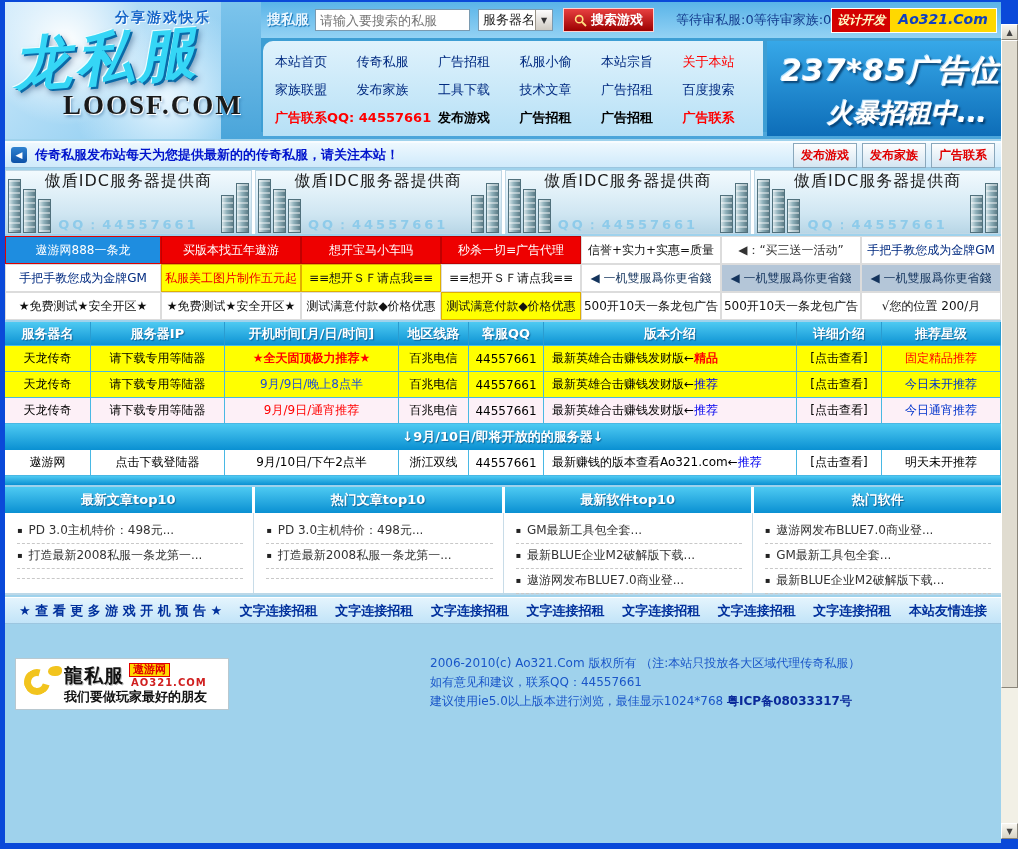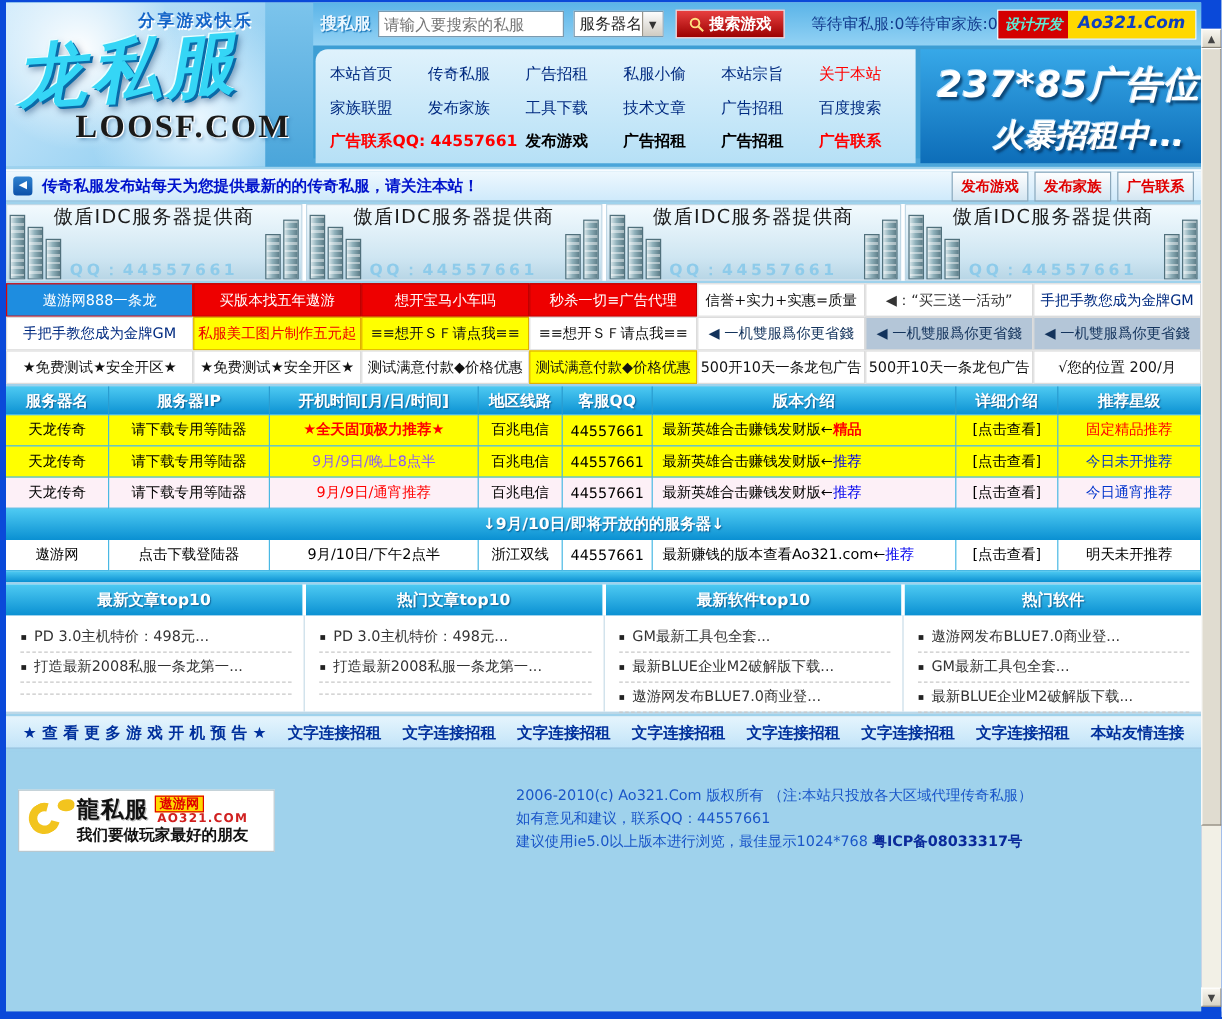--- a/index.html
+++ b/index.html
@@ -20,21 +20,21 @@
 
   .topbar { position:absolute; left:256px; top:0; width:740px; height:36px; background:linear-gradient(#5ab4e8,#93d2f4); display:flex; align-items:center; }
   .search-label { margin-left:6px; font-size:14px; font-weight:bold; color:#eaf7ff; text-shadow:1px 1px 1px #0b6db4; white-space:nowrap; }
   .search-input { margin-left:6px; width:155px; height:22px; border:1px solid #7a9ab0; background:#fff; font-size:13px; padding:0 4px; color:#444; }
   .search-select { margin-left:8px; width:78px; height:22px; background:#fff; border:1px solid #7a9ab0; display:flex; align-items:center; font-size:13px; color:#222; }
   .search-select .sel-txt { flex:1; padding-left:4px; white-space:nowrap; overflow:hidden; }
   .sel-arrow { width:17px; height:20px; background:linear-gradient(#fdfdfd,#cfcbc2); border-left:1px solid #9a958a; font-size:8px; color:#333; display:flex; align-items:center; justify-content:center; }
   .search-btn { margin-left:10px; height:24px; padding:0 10px; background:linear-gradient(#e84040,#9c0000); border:1px solid #ffd0d0; color:#fff; font-size:13px; font-weight:bold; display:flex; align-items:center; gap:4px; cursor:pointer; white-space:nowrap; }
   .audit-status { margin-left:22px; font-size:13px; color:#133c8e; white-space:nowrap; }
   .dev-badge { margin-left:auto; margin-right:10px; display:flex; border:1px solid #fff; font-style:italic; cursor:pointer; }
-  .dev-badge .dev-l { background:#d40000; color:#5eead4; font-size:12px; font-weight:bold; padding:3px 5px; white-space:nowrap; }
+  .dev-badge .dev-l { background:#d40000; color:#fef9c3; font-size:12px; font-weight:bold; padding:3px 5px; white-space:nowrap; }
   .dev-badge .dev-r { background:#ffd800; color:#1040c0; font-size:14px; font-weight:bold; padding:2px 8px; white-space:nowrap; }
 
   .navwrap { position:absolute; left:256px; top:36px; width:740px; height:94px; background:#3d9ed4; }
   .navpanel { position:absolute; left:2px; top:3px; width:500px; height:95px; background:linear-gradient(#dff2fc,#b6e0f6); border-radius:10px 0 0 0; padding-top:7px; }
   .nav-row { display:flex; height:28px; align-items:center; }
   .nav-item { width:16.3%; text-align:left; padding-left:12px; font-size:13px; white-space:nowrap; cursor:pointer; }
   .nav-item.wide { width:32.6%; }
   .bigad { position:absolute; left:506px; top:3px; width:234px; height:95px; background:linear-gradient(#37a8e8,#0d6db8); color:#fff; font-style:italic; font-weight:bold; cursor:pointer; overflow:hidden; }
   .bigad .l1 { margin:10px 0 0 14px; font-size:30px; text-shadow:2px 2px 2px rgba(0,40,80,.7), -1px -1px 0 #bfe6ff; letter-spacing:1px; }
   .bigad .l2 { margin:4px 14px 0 0; text-align:right; font-size:26px; text-shadow:2px 2px 2px rgba(0,40,80,.7), -1px -1px 0 #bfe6ff; }
@@ -291,21 +291,21 @@
         <div class="tc">[点击查看]</div>
         <div class="tc">
             <span style="color:#ff0000">固定精品推荐</span>
           </div>
       </div>
 
       <div class="trow tdata" style="background:#ffff00">
         <div class="tc">天龙传奇</div>
         <div class="tc">请下载专用等陆器</div>
         <div class="tc">
-            <span style="color:#8b5cf6">9月/9日/晚上8点半</span>
+            <span style="color:#1d4ed8">9月/9日/晚上8点半</span>
           </div>
         <div class="tc">百兆电信</div>
         <div class="tc">44557661</div>
         <div class="tc left">
             <span>最新英雄合击赚钱发财版←</span>
             <span style="color:#0000ee">推荐</span>
           </div>
         <div class="tc">[点击查看]</div>
         <div class="tc">
             <span style="color:#0033cc">今日未开推荐</span>

